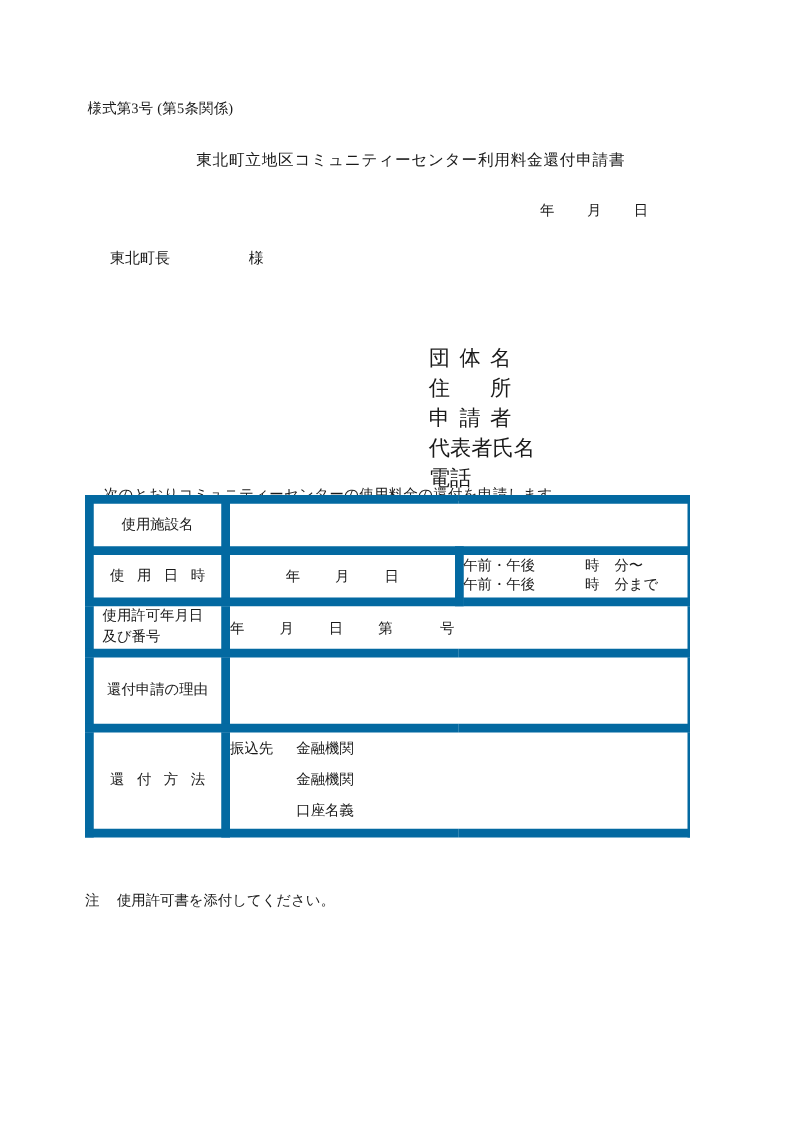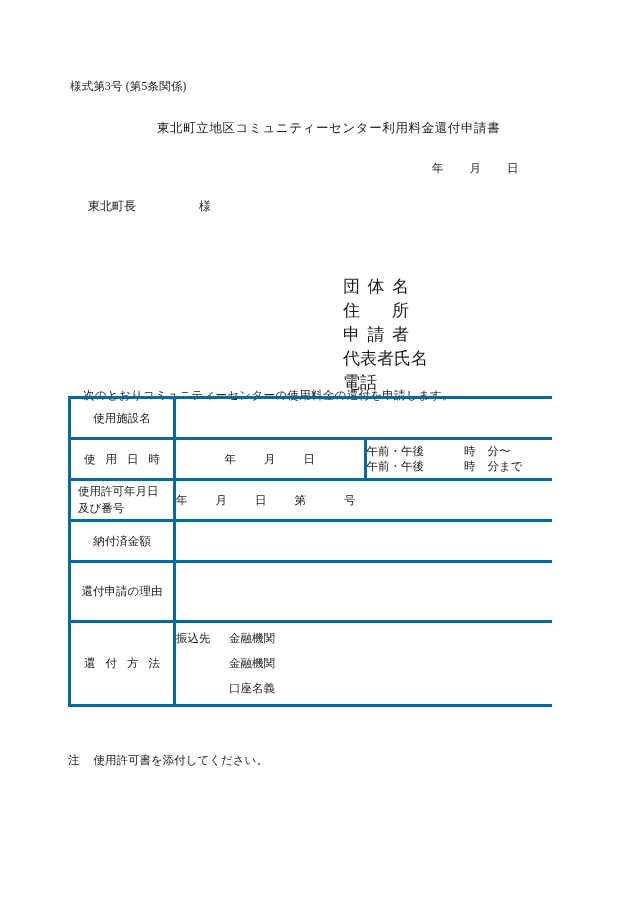--- a/index.html
+++ b/index.html
@@ -91,21 +91,21 @@
   
   .form-table {
     position: absolute;
     left: 68px;
     top: 396px;
     width: 489px;
     border-collapse: collapse;
     table-layout: fixed;
   }
   .form-table td {
-    border: 3px solid #0369a1;
+    border: 7px solid #0369a1;
     font-size: 11.5px;
     padding: 0;
     vertical-align: middle;
   }
   .form-table td.label {
     width: 102px;
     text-align: center;
     line-height: 17px;
   }
   .label .spread4 {
@@ -160,21 +160,21 @@
   .method-cell .ind {
     display: inline-block;
     width: 53px;
   }
   .method-cell .row2 { display: block; }
 
   
   .note {
     position: absolute;
     left: 68px;
-    top: 753px;
+    top: 713px;
     font-size: 11.5px;
     white-space: nowrap;
   }
   .note .sp { display: inline-block; width: 14px; }
 </style>
 </head>
 <body>
 
 <div class="page">
 
@@ -241,28 +241,20 @@
     <tr class="r-permit">
       <td class="label">
         <span class="two-line">使用許可年月日</span>
         <span class="two-line">及び番号</span>
       </td>
       <td class="permit-cell" colspan="2">
         <span>年</span><span class="gap"></span><span>月</span><span class="gap"></span><span>日</span><span class="gap"></span><span>第</span><span class="gap2"></span><span>号</span>
       </td>
     </tr>
 
-    <tr class="r-paid">
-      <td class="label">
-        <span>納付済金額</span>
-      </td>
-      <td class="value" colspan="2">
-        <span></span>
-      </td>
-    </tr>
 
 
     <tr class="r-reason">
       <td class="label">
         <span>還付申請の理由</span>
       </td>
       <td class="value" colspan="2">
         <span></span>
       </td>
     </tr>

